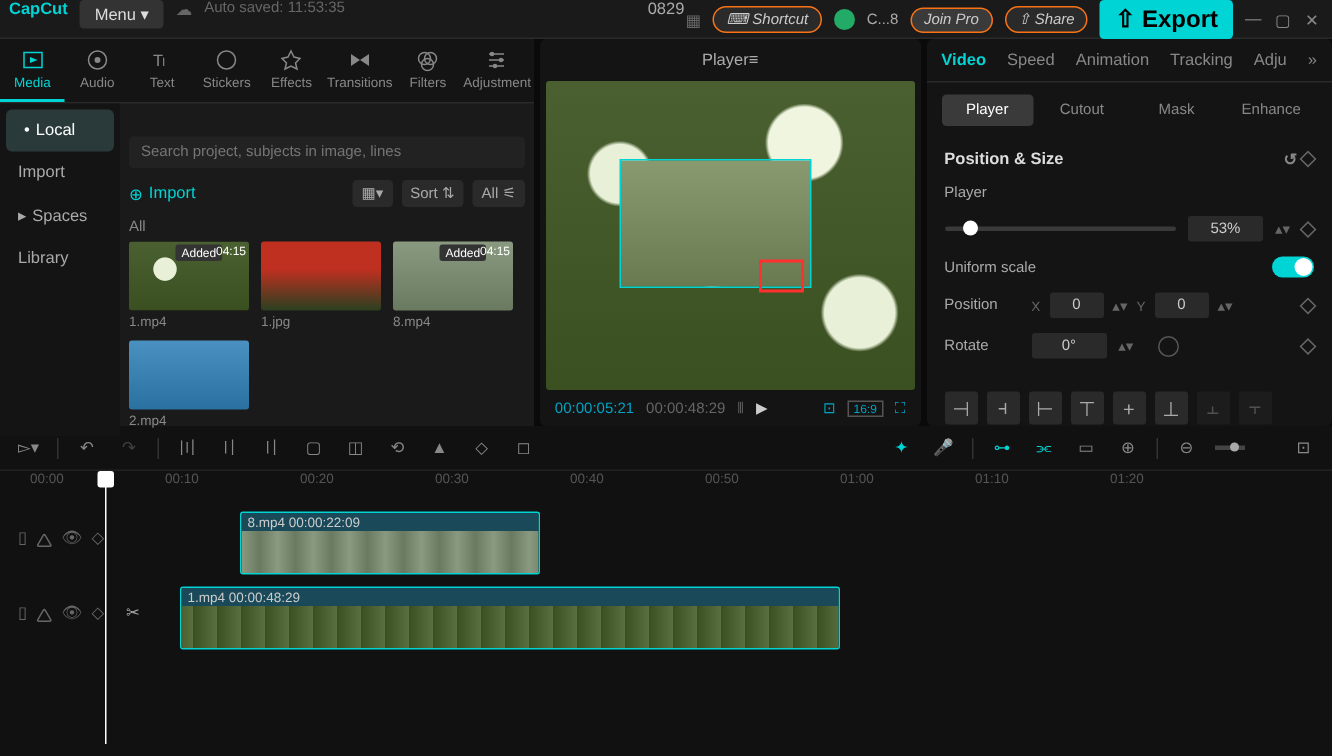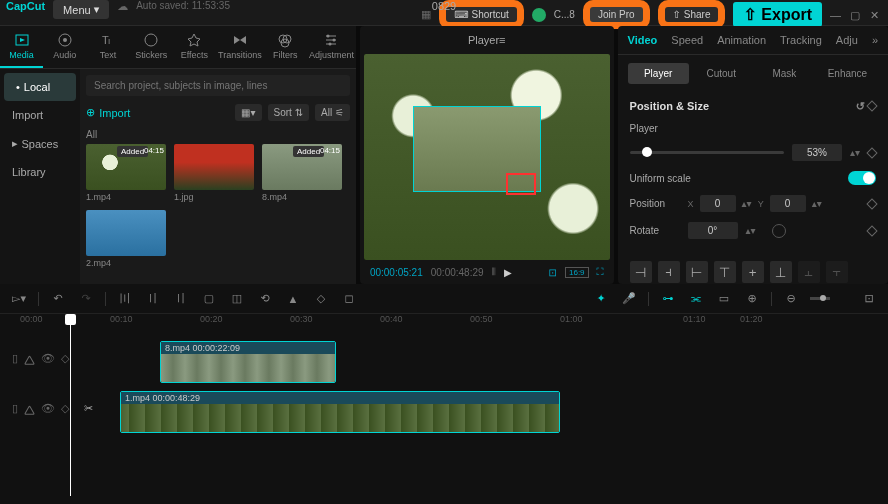--- a/index.html
+++ b/index.html
@@ -3,35 +3,35 @@
 <meta charset="utf-8">
 <style>
 * { margin:0; padding:0; box-sizing:border-box; font-family:-apple-system,Segoe UI,sans-serif; }
 body { background:#0a0a0a; color:#ccc; width:888px; height:504px; overflow:hidden; font-size:11px; }
 .topbar { height:26px; background:#1a1a1a; display:flex; align-items:flex-start; padding:0 6px; gap:8px; border-bottom:1px solid #2a2a2a; }
 .logo { color:#00d4d4; font-weight:600; font-size:11px; }
 .menu-btn { background:#333; border:none; color:#ddd; padding:3px 10px; border-radius:3px; font-size:11px; cursor:pointer; display:flex; align-items:center; gap:3px; }
 .autosave { color:#666; font-size:10px; }
 .title-center { position:absolute; left:50%; transform:translateX(-50%); font-size:11px; color:#aaa; }
 .top-right { margin-left:auto; display:flex; align-items:center; gap:8px; }
-.pill-btn { background:#2a2a2a; border:7px solid #f97316; color:#ccc; padding:2px 8px; border-radius:10px; font-size:10px; cursor:pointer; }
+.pill-btn { background:#2a2a2a; border:1px solid #f97316; color:#ccc; padding:2px 8px; border-radius:10px; font-size:10px; cursor:pointer;font-style:italic; }
 .export-btn { background:#00d4d4; color:#000; border:none; padding:3px 10px; border-radius:3px; font-size:16px; font-weight:600; cursor:pointer; }
 .win-ctrl { width:12px; height:12px; cursor:pointer; color:#888; }
 .main { display:flex; height:258px; }
 .left-panel { width:362px; background:#1a1a1a; display:flex; flex-direction:column; }
 .tab-strip { display:flex; background:#141414; border-bottom:1px solid #2a2a2a; }
 .tab { flex:1; padding:6px 2px; text-align:center; font-size:9px; color:#888; cursor:pointer; }
 .tab.active { color:#00d4d4; border-bottom:2px solid #00d4d4; }
 .tab-icon { display:block; margin:0 auto 2px; width:16px; height:16px; }
 .left-body { display:flex; flex:1; }
 .sidebar-nav { width:80px; background:#141414; padding:4px 0; }
 .nav-item { padding:8px 12px; font-size:11px; color:#aaa; cursor:pointer; display:flex; align-items:center; gap:4px; }
 .nav-item.active { background:#2a3a3a; color:#fff; border-radius:4px; margin:0 4px; }
 .media-area { flex:1; padding:6px; }
-.search-row { display:flex; gap:6px; align-items:center; margin-bottom:8px; }
+.search-row { display:flex; gap:6px; align-items:center; margin-bottom:8px;margin-top:16px; }
 .search-input { flex:1; background:#222; border:none; padding:5px 8px; color:#888; font-size:10px; border-radius:3px; }
 .import-row { display:flex; align-items:center; gap:6px; margin-bottom:8px; }
 .import-btn { color:#00d4d4; font-size:11px; cursor:pointer; display:flex; align-items:center; gap:4px;}
 .mini-btn { background:#2a2a2a; border:none; color:#aaa; padding:3px 6px; border-radius:3px; font-size:10px; cursor:pointer; }
 .all-lbl { font-size:10px; color:#888; margin-bottom:4px; }
 .thumbs { display:flex; flex-wrap:wrap; gap:8px; }
 .thumb { width:80px; }
 .thumb-img { width:80px; height:46px; border-radius:2px; position:relative; }
 .thumb-name { font-size:9px; color:#888; margin-top:2px; }
 .added-badge { position:absolute; top:2px; left:2px; background:#333; color:#fff; font-size:8px; padding:1px 4px; border-radius:2px;margin-left:29px; }
@@ -317,33 +317,33 @@
     <span class="tl-btn" style="margin-left:20px">⊡</span>
   </div>
   <div class="tl-ruler">
     <span class="tl-tick" style="left:20px">00:00</span>
     <span class="tl-tick" style="left:110px">00:10</span>
     <span class="tl-tick" style="left:200px">00:20</span>
     <span class="tl-tick" style="left:290px">00:30</span>
     <span class="tl-tick" style="left:380px">00:40</span>
     <span class="tl-tick" style="left:470px">00:50</span>
     <span class="tl-tick" style="left:560px">01:00</span>
-    <span class="tl-tick" style="left:683px">01:10</span>
+    <span class="tl-tick" style="left:650px">01:10</span>
     <span class="tl-tick" style="left:740px">01:20</span>
   </div>
   <div class="tl-tracks">
     <div class="playhead"></div>
     <div class="tl-track">
       <div class="tl-track-ctrls">
           <span>▯</span>
           <span>🛆</span>
           <span>👁</span>
           <span>◇</span>
         </div>
-      <div class="tl-clip" style="left:60px;width:176px">
+      <div class="tl-clip" style="left:60px;width:200px">
         <div class="tl-clip-hdr">8.mp4  00:00:22:09</div>
         <div class="tl-clip-body" style="background:repeating-linear-gradient(90deg,#8a9a80 0,#6a7a60 12px,#8a9a80 24px)"></div>
       </div>
     </div>
     <div class="tl-track">
       <div class="tl-track-ctrls">
           <span>▯</span>
           <span>🛆</span>
           <span>👁</span>
           <span>◇</span>

